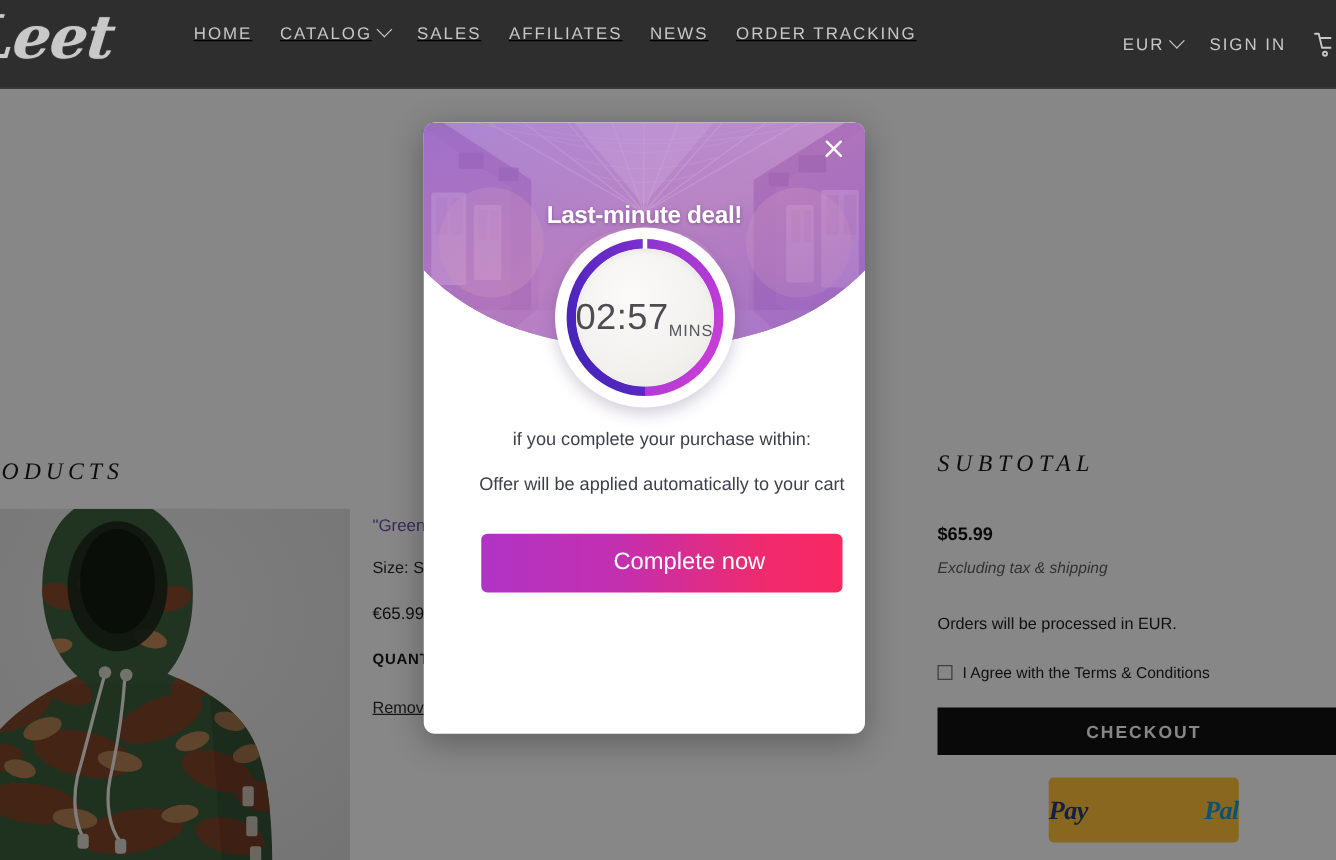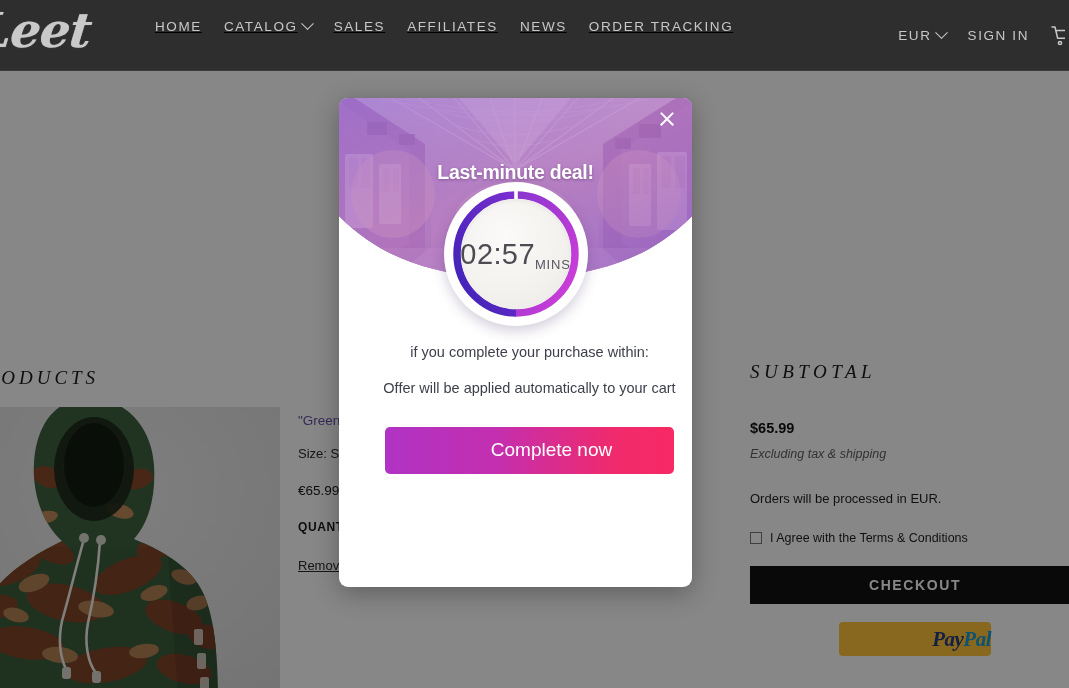--- a/index.html
+++ b/index.html
@@ -224,26 +224,26 @@
     letter-spacing: 1.6px;
     display: flex;
     align-items: center;
     justify-content: center;
     cursor: pointer;
     border: none;
   }
   #paypal-button {
     margin: 18px auto 0 auto;
     width: 152px;
-    height: 34px;
+    height: 52px;
     background: #ffc439;
     border-radius: 4px;
     display: flex;
     align-items: center;
-    justify-content: flex-end;
+    justify-content: space-between;
     cursor: pointer;
   }
   .pp-pay { font-family: "Liberation Serif", serif; font-style: italic; font-weight: 700; font-size: 21px; color: #253b80; letter-spacing: -.5px; }
   .pp-pal { font-family: "Liberation Serif", serif; font-style: italic; font-weight: 700; font-size: 21px; color: #179bd7; letter-spacing: -.5px; }
 
   
   #modal-overlay {
     position: absolute;
     left: 0; top: 71px;
     width: 1069px;

